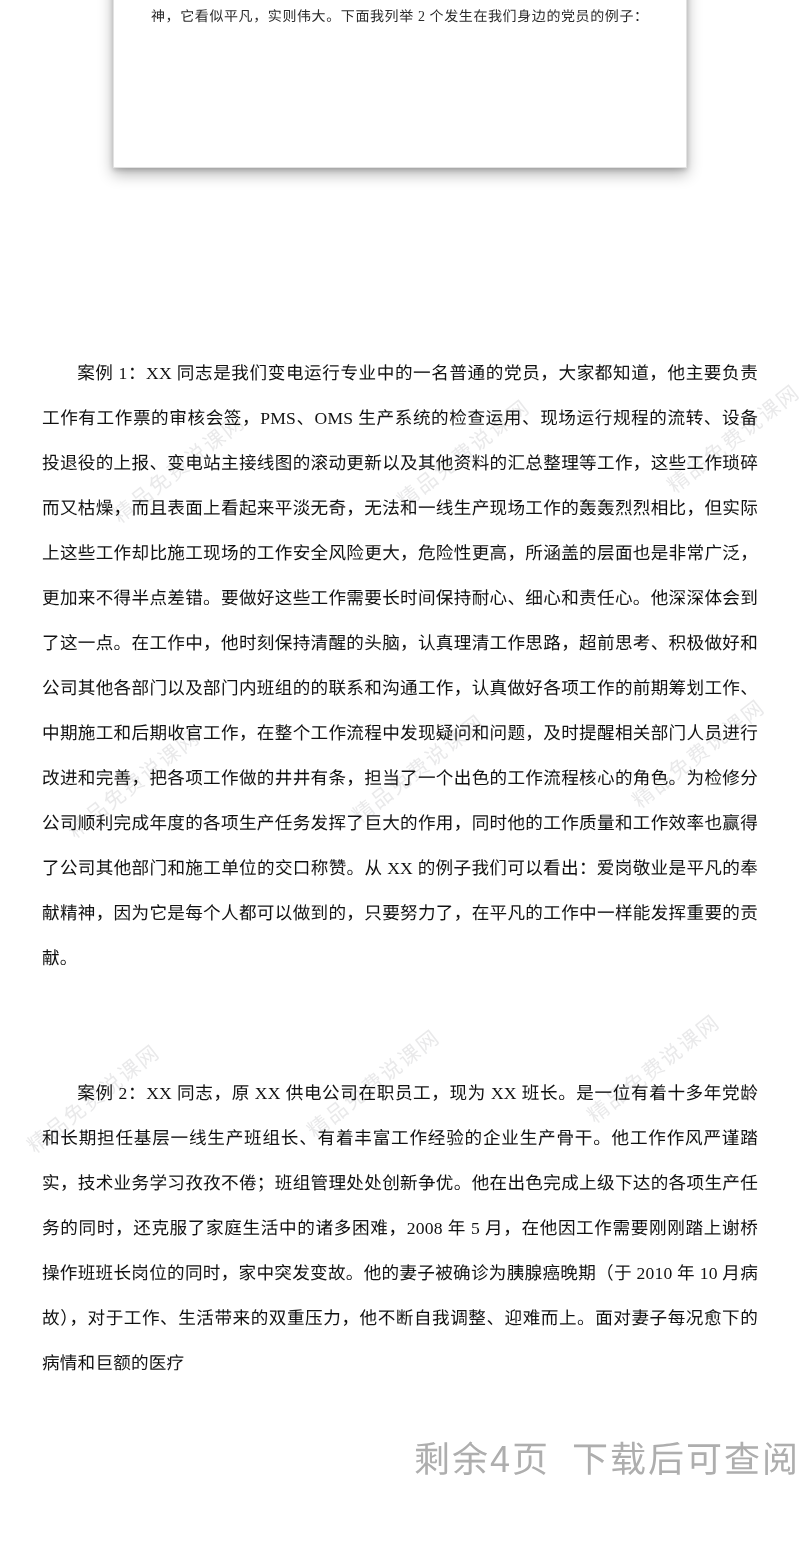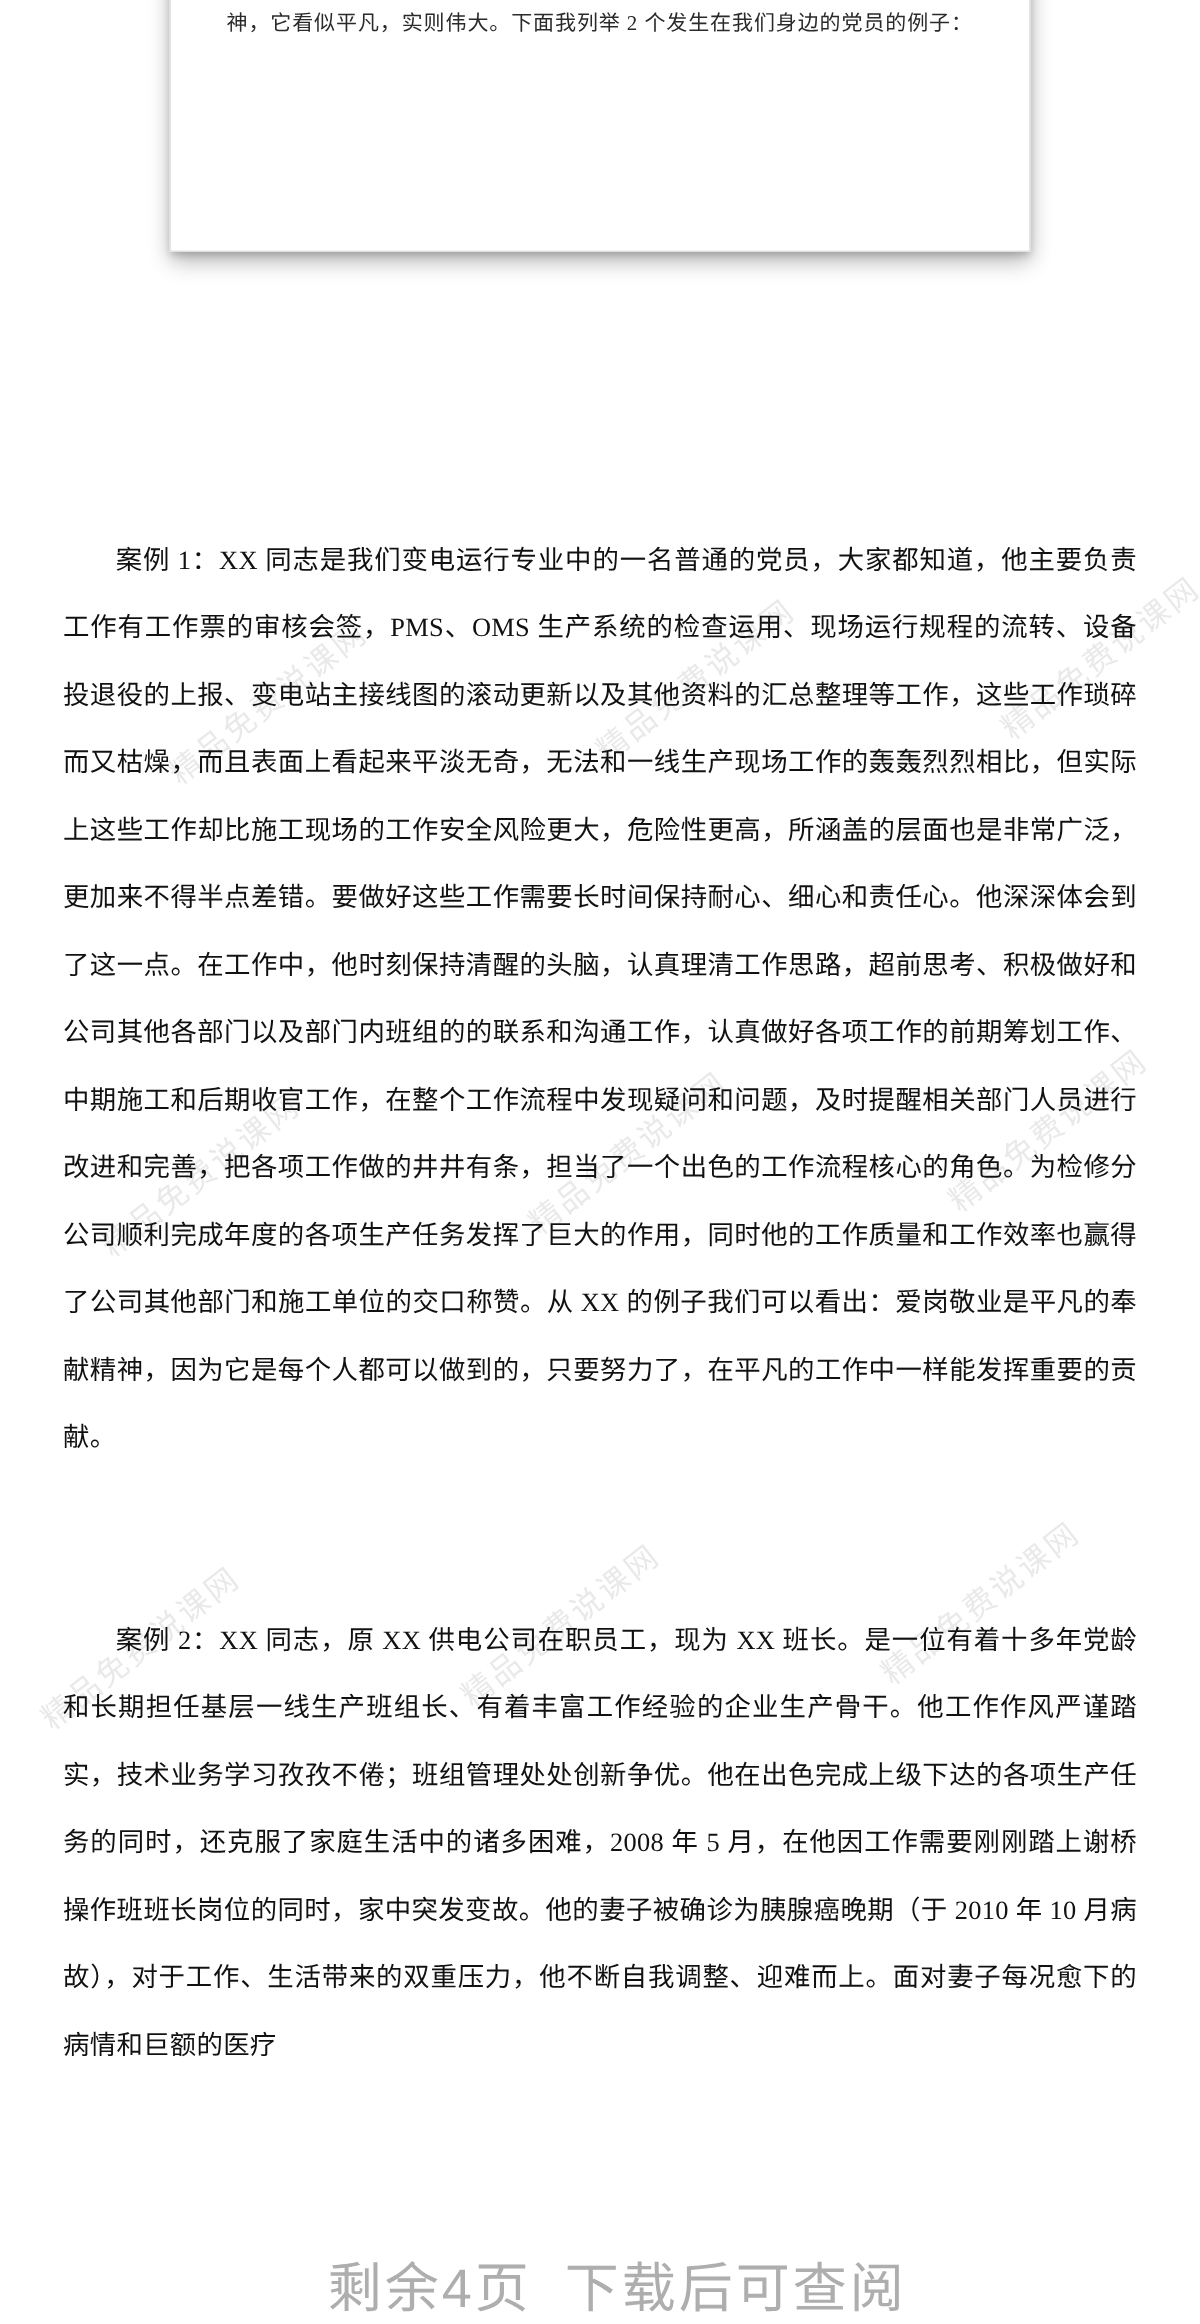--- a/index.html
+++ b/index.html
@@ -92,22 +92,22 @@
     word-break: break-all;
   }
   #para-1 { position: absolute; top: 334px; left: 0; right: 0; }
   #para-2 { position: absolute; top: 1054px; left: 0; right: 0; }
 
   
   .footer-notice {
     position: absolute;
     left: 0;
     right: 0;
-    top: 1496px;
-    text-align: center;
+    top: 1430px;
+    text-align: right;
     z-index: 3;
     padding-left: 23px;
   }
   .footer-notice .notice-text {
     font-family: "Liberation Sans", "DejaVu Sans", sans-serif;
     font-size: 36px;
     color: #aeaeae;
     letter-spacing: 2px;
     font-weight: 400;
   }

